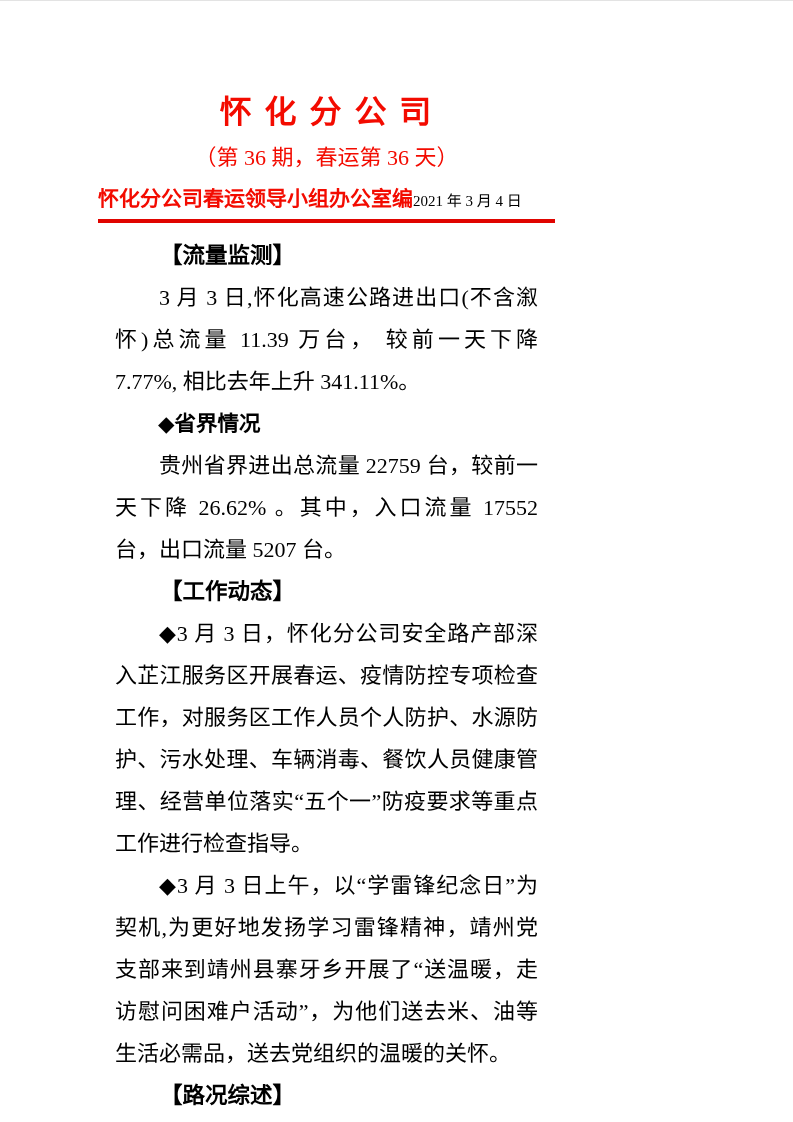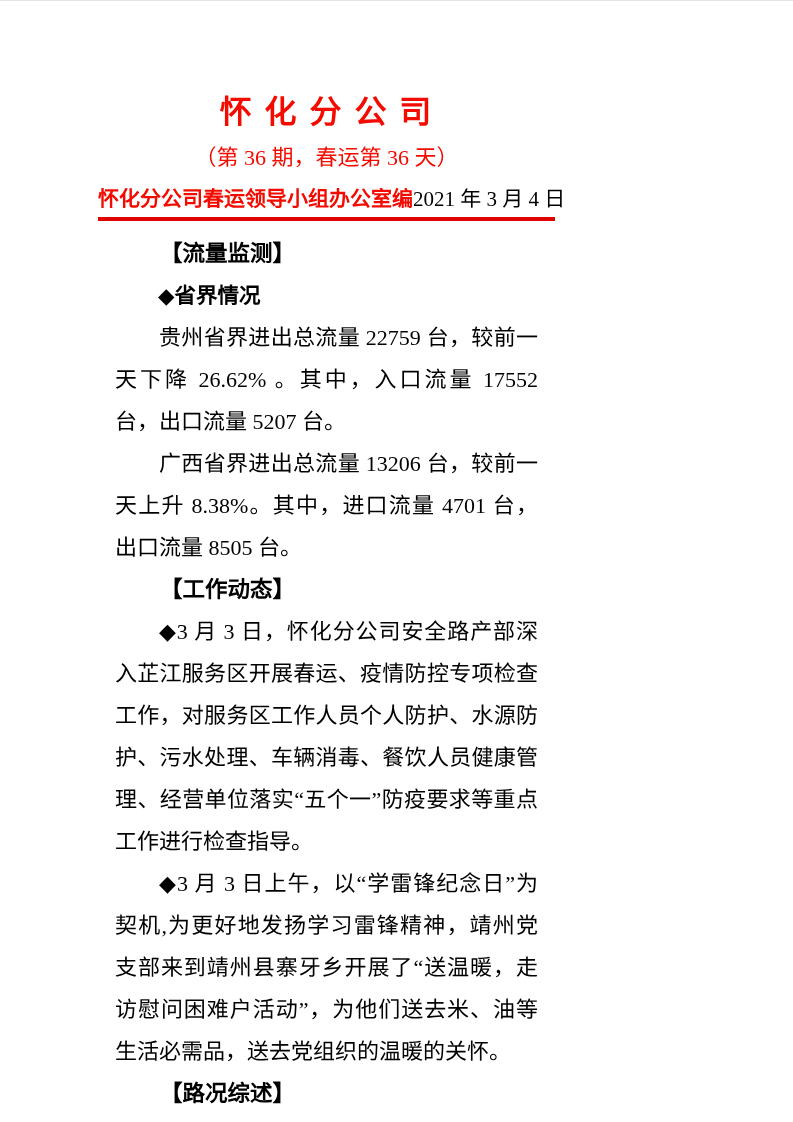--- a/index.html
+++ b/index.html
@@ -65,21 +65,21 @@
   }
   .masthead-editor {
     font-family: "Liberation Sans", "DejaVu Sans", sans-serif;
     font-weight: bold;
     font-size: 21px;
     color: var(--accent-red);
     white-space: nowrap;
   }
   .masthead-date {
     font-family: "Liberation Serif", "DejaVu Serif", serif;
-    font-size: 21px;
+    font-size: 15px;
     color: var(--text-color);
     margin-right: 40px;
     white-space: nowrap;
   }
   .rule {
     margin-top: 4px;
     height: 4px;
     width: 100%;
     background: var(--rule-red);
   }
@@ -122,22 +122,22 @@
 
   <div class="masthead">
     <span class="masthead-editor">怀化分公司春运领导小组办公室编</span>
     <span class="masthead-date">2021 年 3 月 4 日</span>
   </div>
 
   <div class="rule"></div>
 
   <div class="content">
       <p class="block section-header">【流量监测】</p>
+      <p class="block paragraph">3 月 3 日,怀化高速公路进出口(不含溆怀)总流量 11.39 万台， 较前一天下降 7.77%, 相比去年上升 341.11%。</p>
       <p class="block sub-header">◆省界情况</p>
       <p class="block paragraph">贵州省界进出总流量 22759 台，较前一天下降 26.62% 。其中，入口流量 17552 台，出口流量 5207 台。</p>
-      <p class="block paragraph">广西省界进出总流量 13206 台，较前一天上升 8.38%。其中，进口流量 4701 台，出口流量 8505 台。</p>
       <p class="block section-header">【工作动态】</p>
       <p class="block paragraph">◆3 月 3 日，怀化分公司安全路产部深入芷江服务区开展春运、疫情防控专项检查工作，对服务区工作人员个人防护、水源防护、污水处理、车辆消毒、餐饮人员健康管理、经营单位落实“五个一”防疫要求等重点工作进行检查指导。</p>
       <p class="block paragraph">◆3 月 3 日上午，以“学雷锋纪念日”为契机,为更好地发扬学习雷锋精神，靖州党支部来到靖州县寨牙乡开展了“送温暖，走访慰问困难户活动”，为他们送去米、油等生活必需品，送去党组织的温暖的关怀。</p>
       <p class="block section-header">【路况综述】</p>
     </div>
 
 </div>
 
 </body></html>

